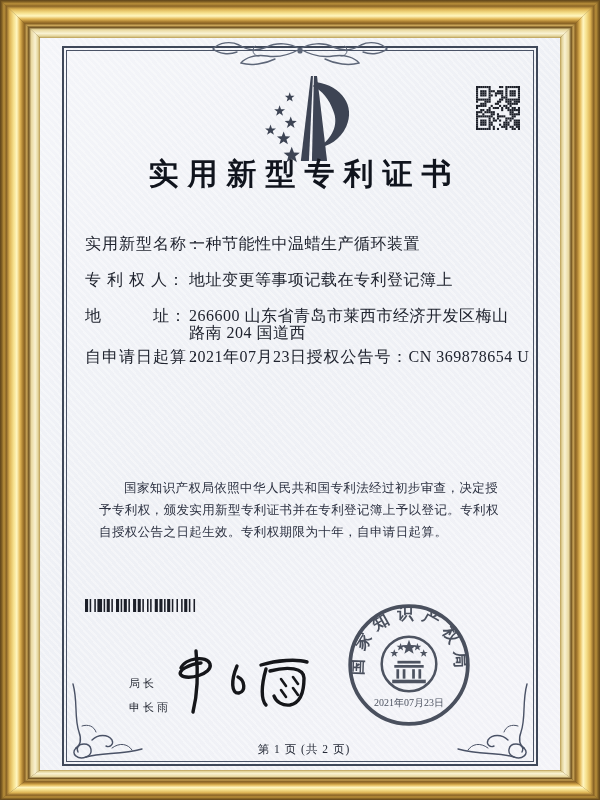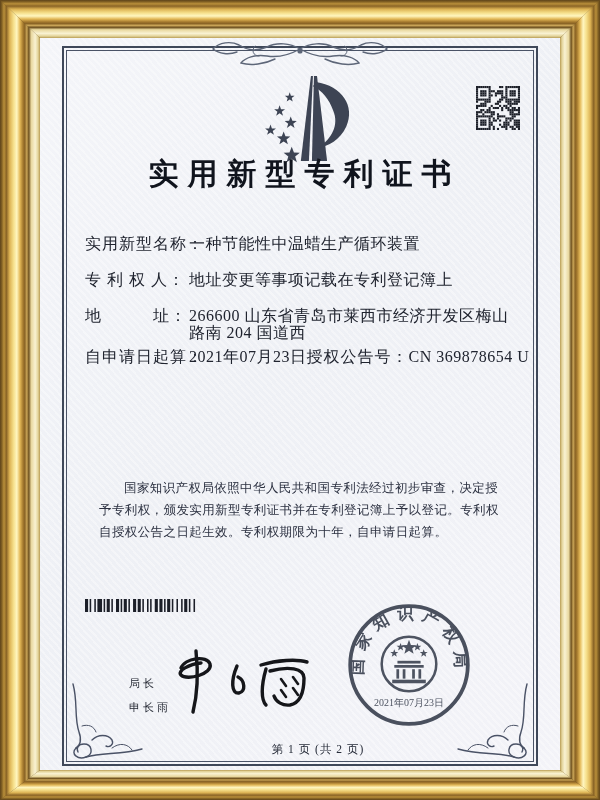--- a/index.html
+++ b/index.html
@@ -64,21 +64,21 @@
   .decree p{margin:16px;text-indent:2em;letter-spacing:.4px;}
 
   .barcode{position:absolute;left:45px;top:561px;width:156px;height:13px;}
 
   .signer{position:absolute;left:45px;top:638px;font-size:11px;color:#1d212c;letter-spacing:3px;margin-left:44px;}
   .signer div{margin-bottom:9px;}
   .signature{position:absolute;left:115px;top:606px;width:170px;height:75px;}
 
   .seal{position:absolute;left:306px;top:564px;width:126px;height:126px;opacity:.88;}
 
-  .page-footer{position:absolute;left:18px;top:704px;width:100%;text-align:center;font-size:11.5px;color:#262b38;letter-spacing:1px;}
+  .page-footer{position:absolute;left:4px;top:704px;width:100%;text-align:center;font-size:11.5px;color:#262b38;letter-spacing:1px;}
 </style>
 </head>
 <body>
 
 <div class="frame-strip fs-top"></div>
 <div class="frame-strip fs-bottom"></div>
 <div class="frame-strip fs-left"></div>
 <div class="frame-strip fs-right"></div>
 
 <div class="paper">

